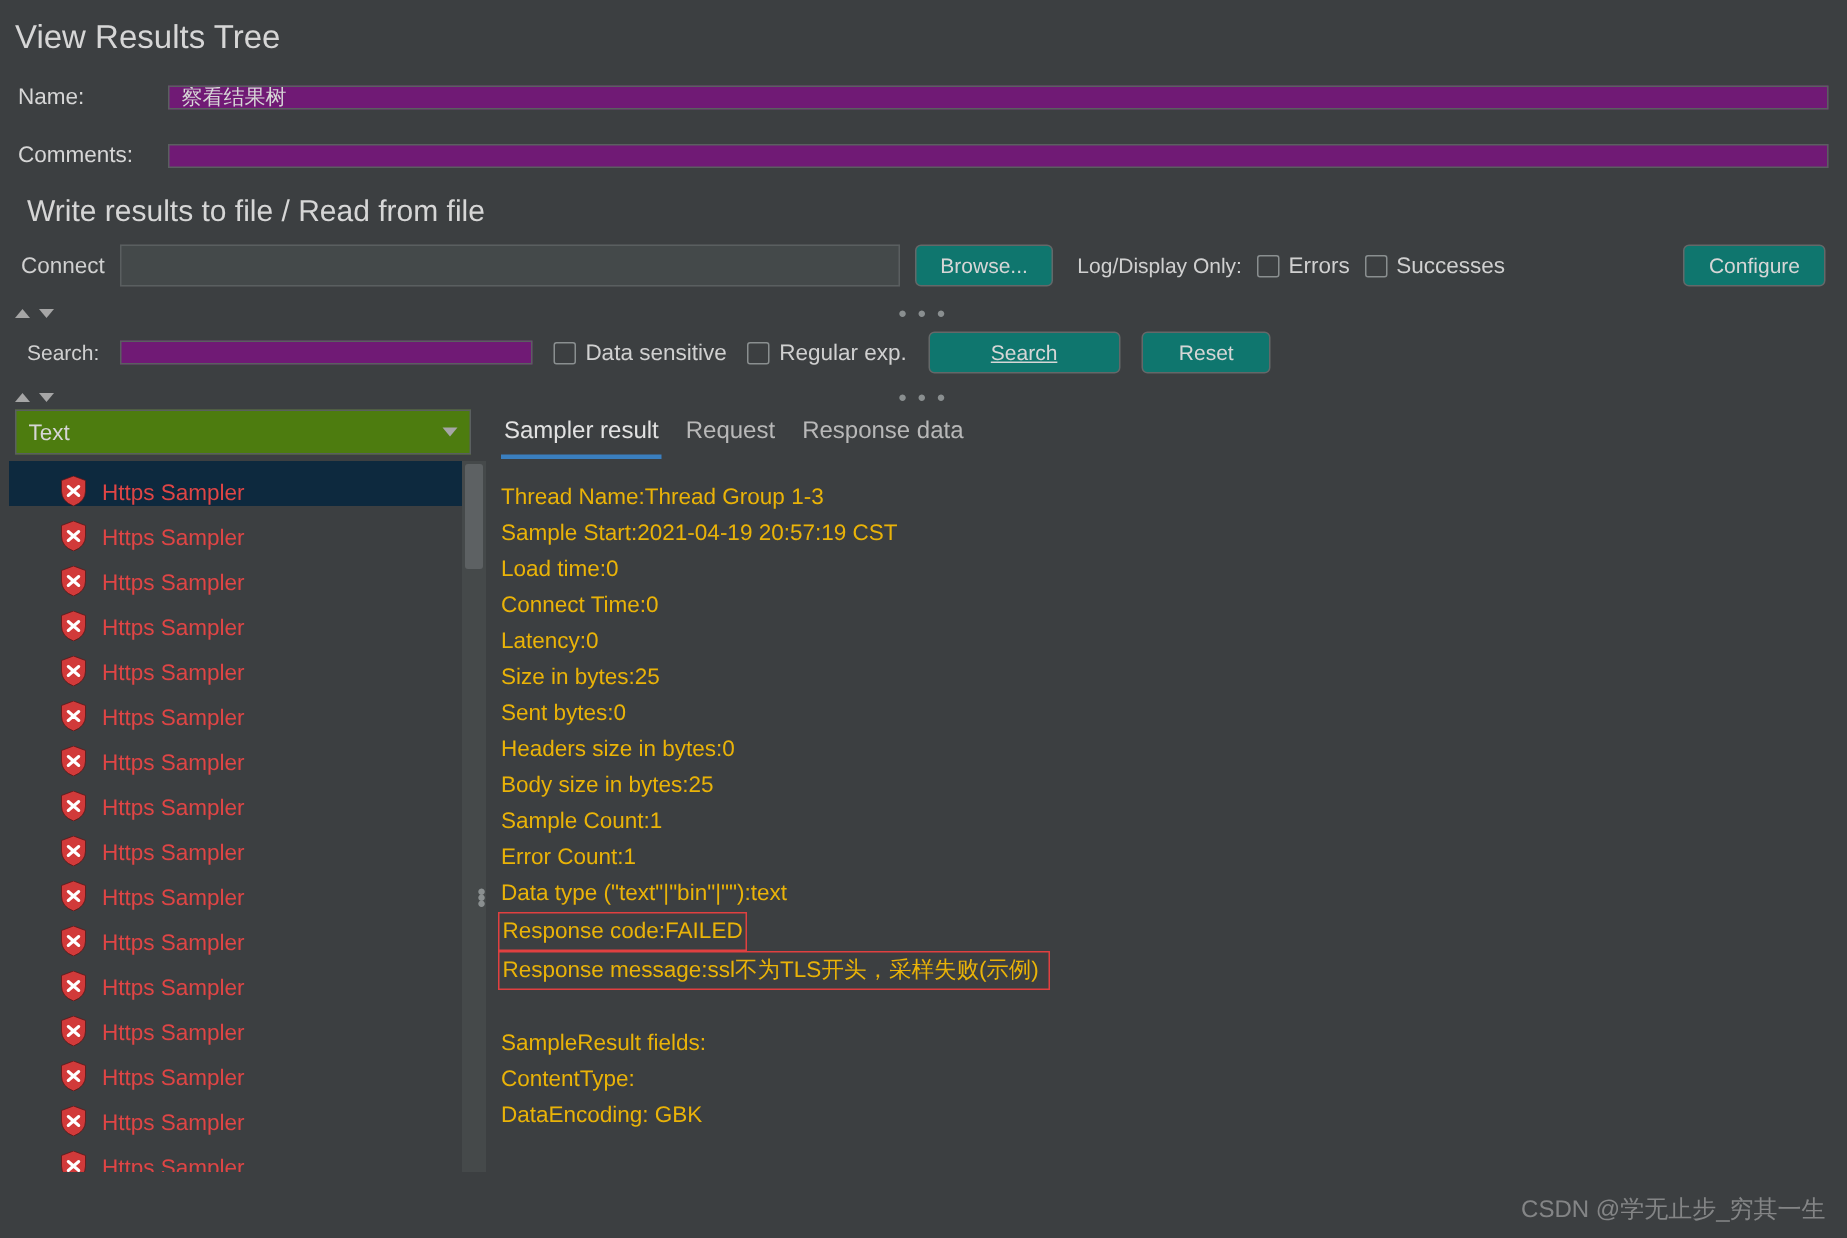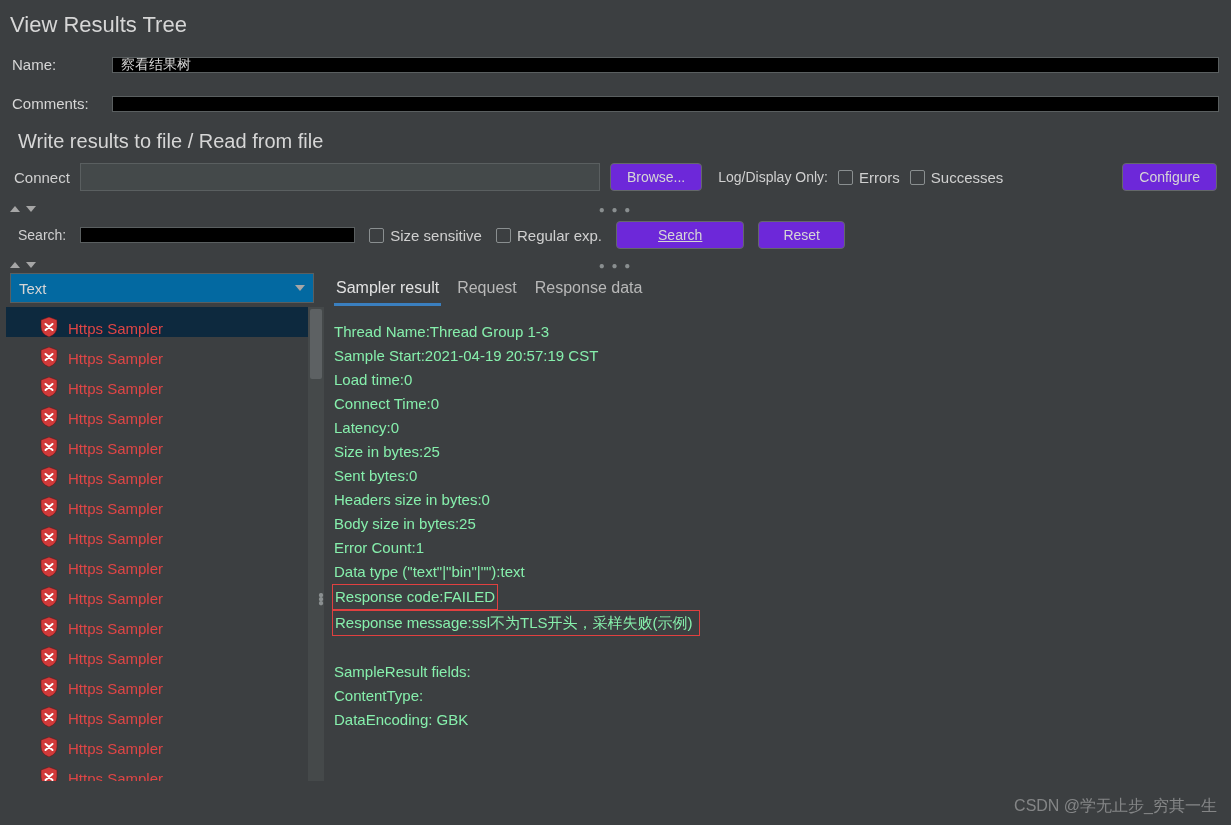--- a/index.html
+++ b/index.html
@@ -25,21 +25,21 @@
     padding: 4px 12px;
     gap: 8px;
   }
   .form-label {
     width: 92px;
     color: #d6d6d6;
     font-size: 15px;
   }
   .text-input {
     flex: 1;
-    background: #000000;
+    background: #701a75;
     border: 1px solid #5a5f60;
     color: #d6d6d6;
     height: 16px;
     padding: 0 8px;
     font-size: 14px;
     font-family: inherit;
   }
   .section-title {
     font-size: 20px;
     color: #d6d6d6;
@@ -52,21 +52,21 @@
     gap: 10px;
   }
   .file-label { font-size: 15px; }
   .file-input {
     width: 520px;
     background: #44494a;
     border: 1px solid #5a5f60;
     height: 28px;
   }
   .btn {
-    background: #6d28d9;
+    background: #0f766e;
     border: 1px solid #646869;
     color: #d6d6d6;
     padding: 5px 16px;
     font-size: 14px;
     border-radius: 4px;
     font-family: inherit;
     cursor: pointer;
   }
   .checkbox {
     width: 15px; height: 15px;
@@ -96,21 +96,21 @@
     align-items: center;
     gap: 14px;
     padding: 6px 18px 10px 18px;
   }
   .search-row .text-input { flex: 0 0 275px; width:275px; }
   .main-split { display: flex; height: 510px; position:relative; }
   .left-pane { width: 324px; display:flex; flex-direction:column; position:relative; }
   .selector {
     margin: 2px 10px 4px 10px;
     height: 30px;
-    background: #0369a1;
+    background: #4d7c0f;
     border: 1px solid #5a5f60;
     display: flex; align-items:center; justify-content:space-between;
     padding: 0 8px;
     font-size: 15px;
     color:#d6d6d6;
   }
   .tree {
     flex:1;
     overflow-y: auto;
     margin: 0 0 0 6px;
@@ -146,21 +146,21 @@
     display:flex; gap: 14px;
     padding: 4px 10px 0 10px;
     font-size: 16px;
     color: #b8b8b8;
   }
   .tab { padding: 4px 2px 6px 2px; cursor:pointer; }
   .tab.active { color: #e2e2e2; border-bottom: 3px solid #3a7fbf; }
   .result-body {
     padding: 14px 10px 10px 10px;
     font-size: 15px;
-    color: #86efac;
+    color: #eab308;
     line-height: 24px;
     position:relative;
   }
   .red-box {
     border: 1px solid #e04040;
     display:inline-block;
     padding: 0 2px;
     margin-left:-2px;
   }
   .vdots {
@@ -216,21 +216,21 @@
   <span class="tri-up"></span>
   <span class="tri-down"></span>
   <span class="dots">● ● ●</span>
 </div>
 
 <div class="search-row">
   <span>Search:</span>
   <input class="text-input" style="">
   <div class="cb-group">
     <span class="checkbox"></span>
-    <span>Size sensitive</span>
+    <span>Data sensitive</span>
   </div>
   <div class="cb-group">
     <span class="checkbox"></span>
     <span>Regular exp.</span>
   </div>
   <button class="btn" style="padding:5px 41px;text-decoration:underline;">Search</button>
   <button class="btn" style="padding:5px 24px;">Reset</button>
 </div>
 
 <div class="splitter-row">
@@ -405,20 +405,21 @@
       <div id="result-lines">
           <div>Thread Name:Thread Group 1-3</div>
           <div>Sample Start:2021-04-19 20:57:19 CST</div>
           <div>Load time:0</div>
           <div>Connect Time:0</div>
           <div>Latency:0</div>
           <div>Size in bytes:25</div>
           <div>Sent bytes:0</div>
           <div>Headers size in bytes:0</div>
           <div>Body size in bytes:25</div>
+          <div>Sample Count:1</div>
           <div>Error Count:1</div>
           <div>Data type ("text"|"bin"|""):text</div>
         </div>
       <div><span class="red-box">Response code:FAILED</span></div>
       <div><span class="red-box" style="padding-right:6px;">Response message:ssl不为TLS开头，采样失败(示例)</span></div>
       <div style="height:24px;"></div>
       <div id="result-footer">
           <div>SampleResult fields:</div>
           <div>ContentType:</div>
           <div>DataEncoding: GBK</div>

